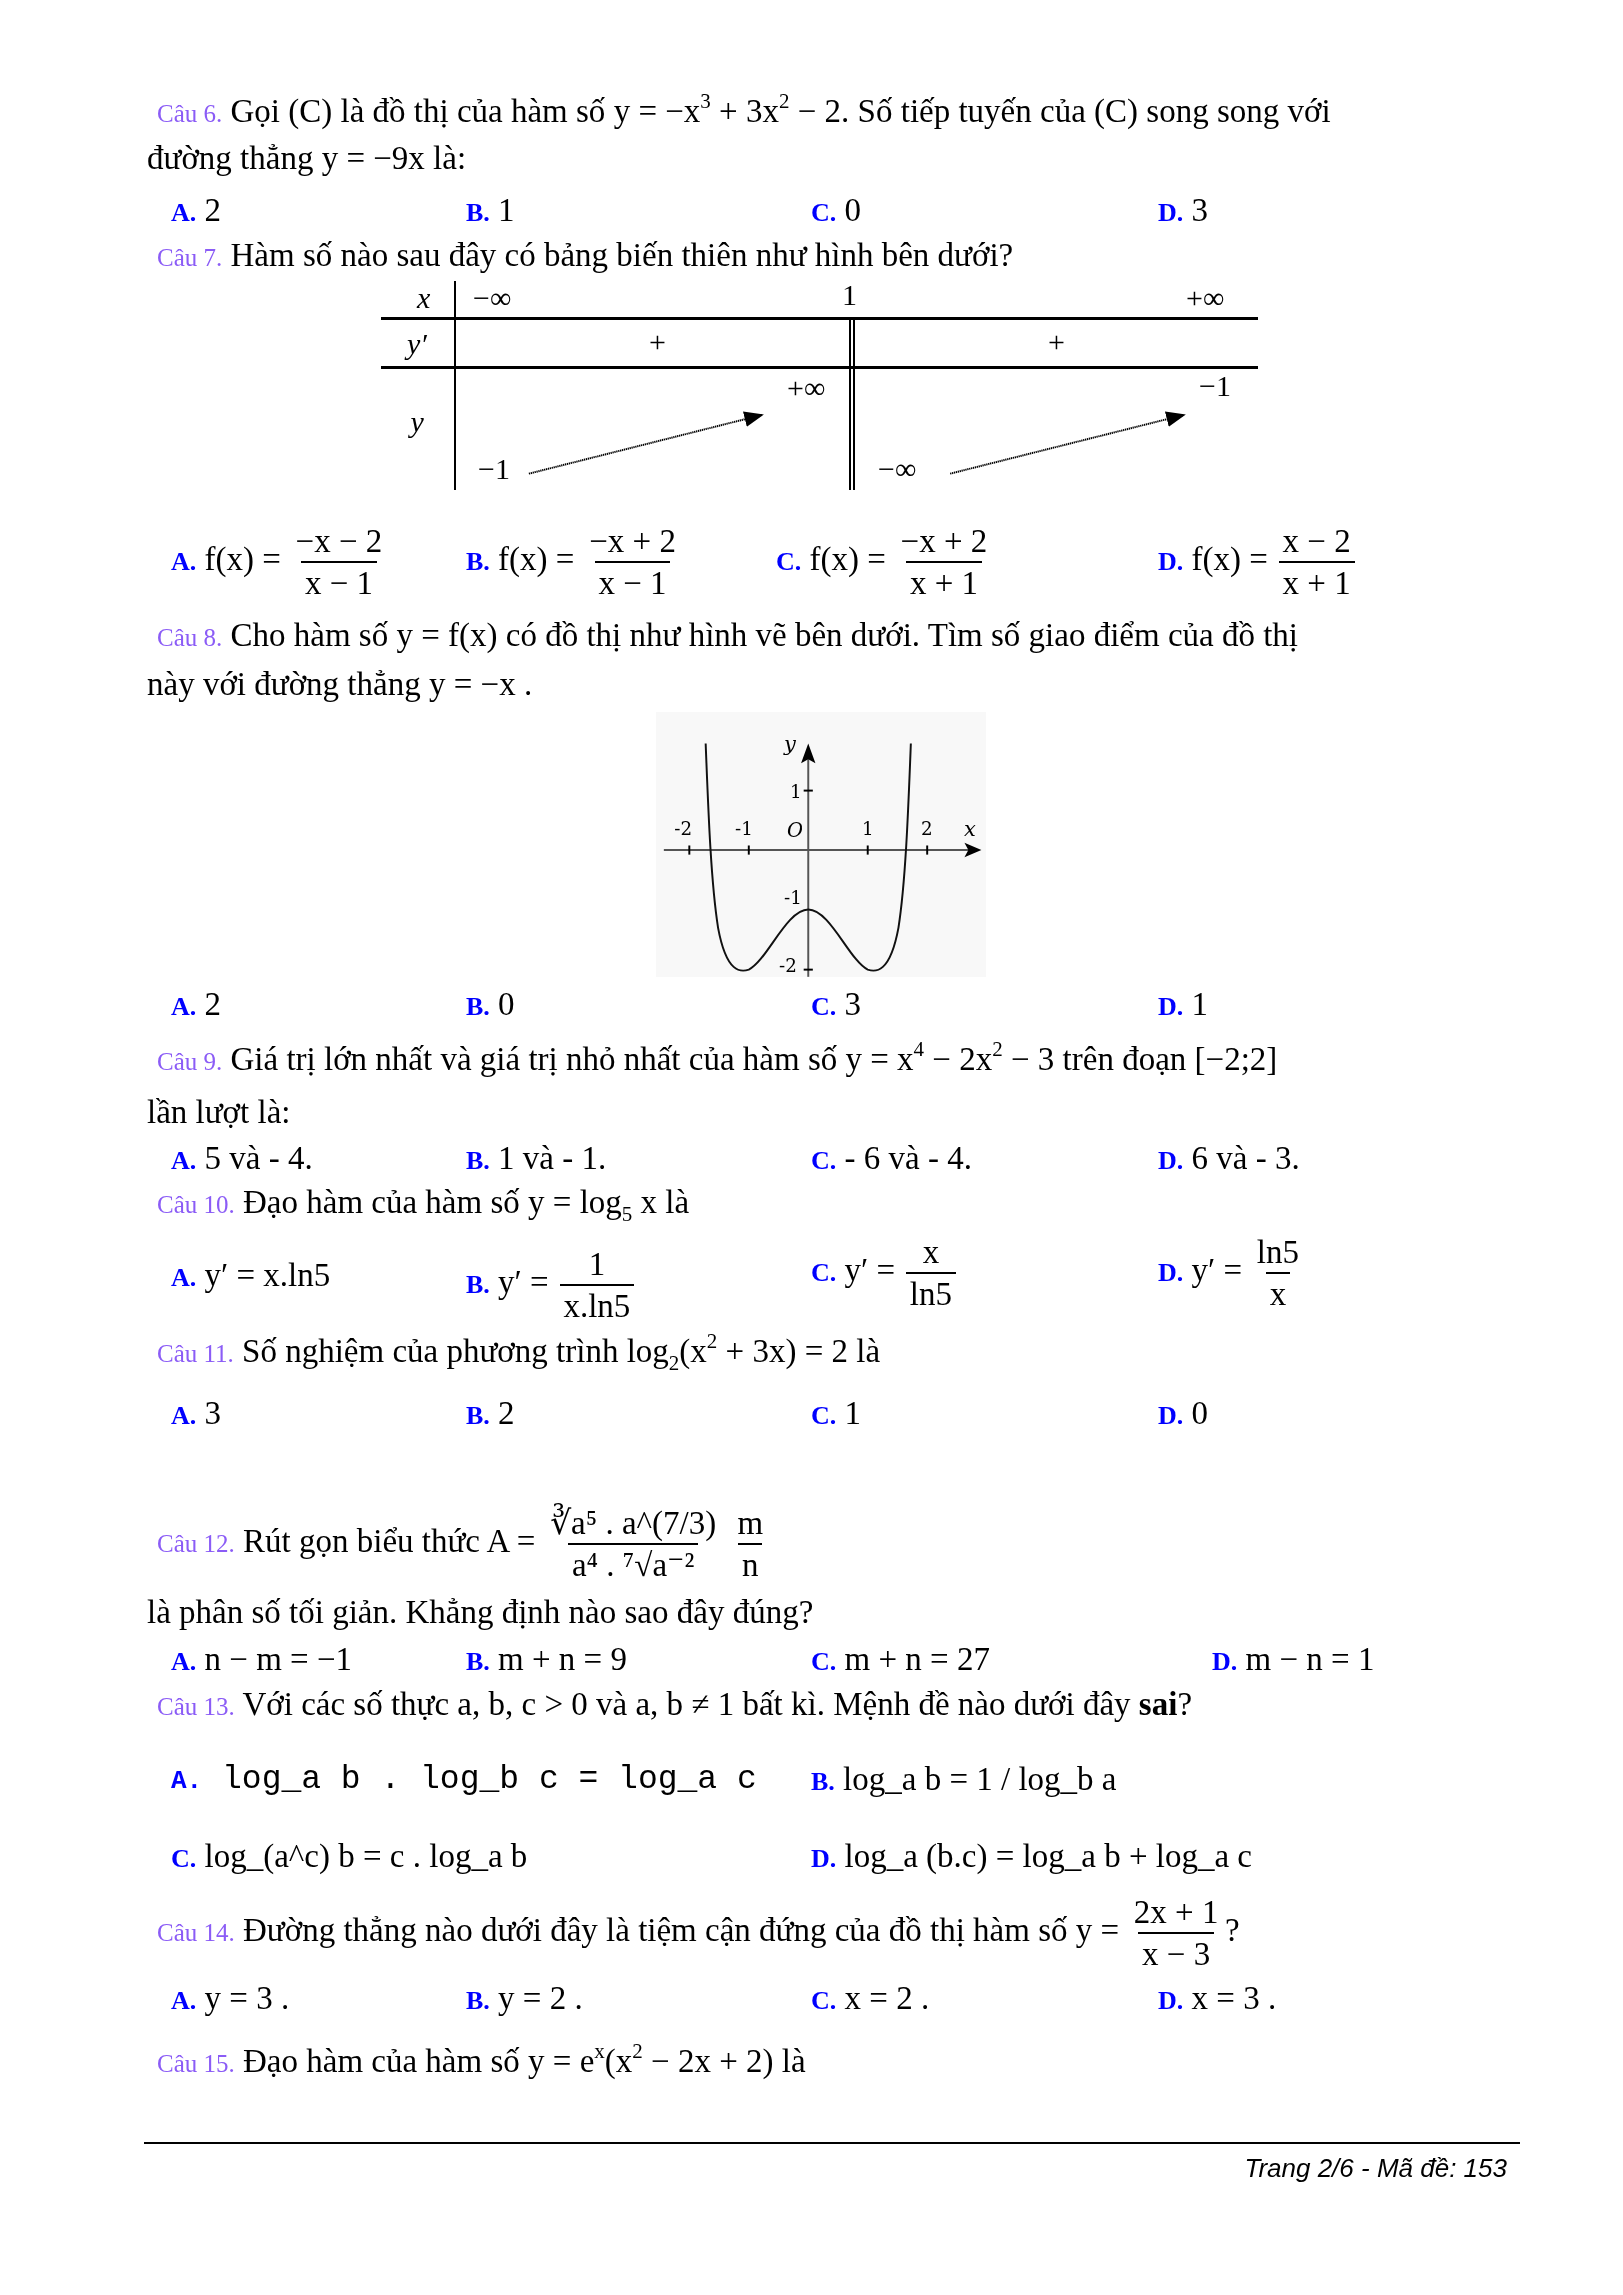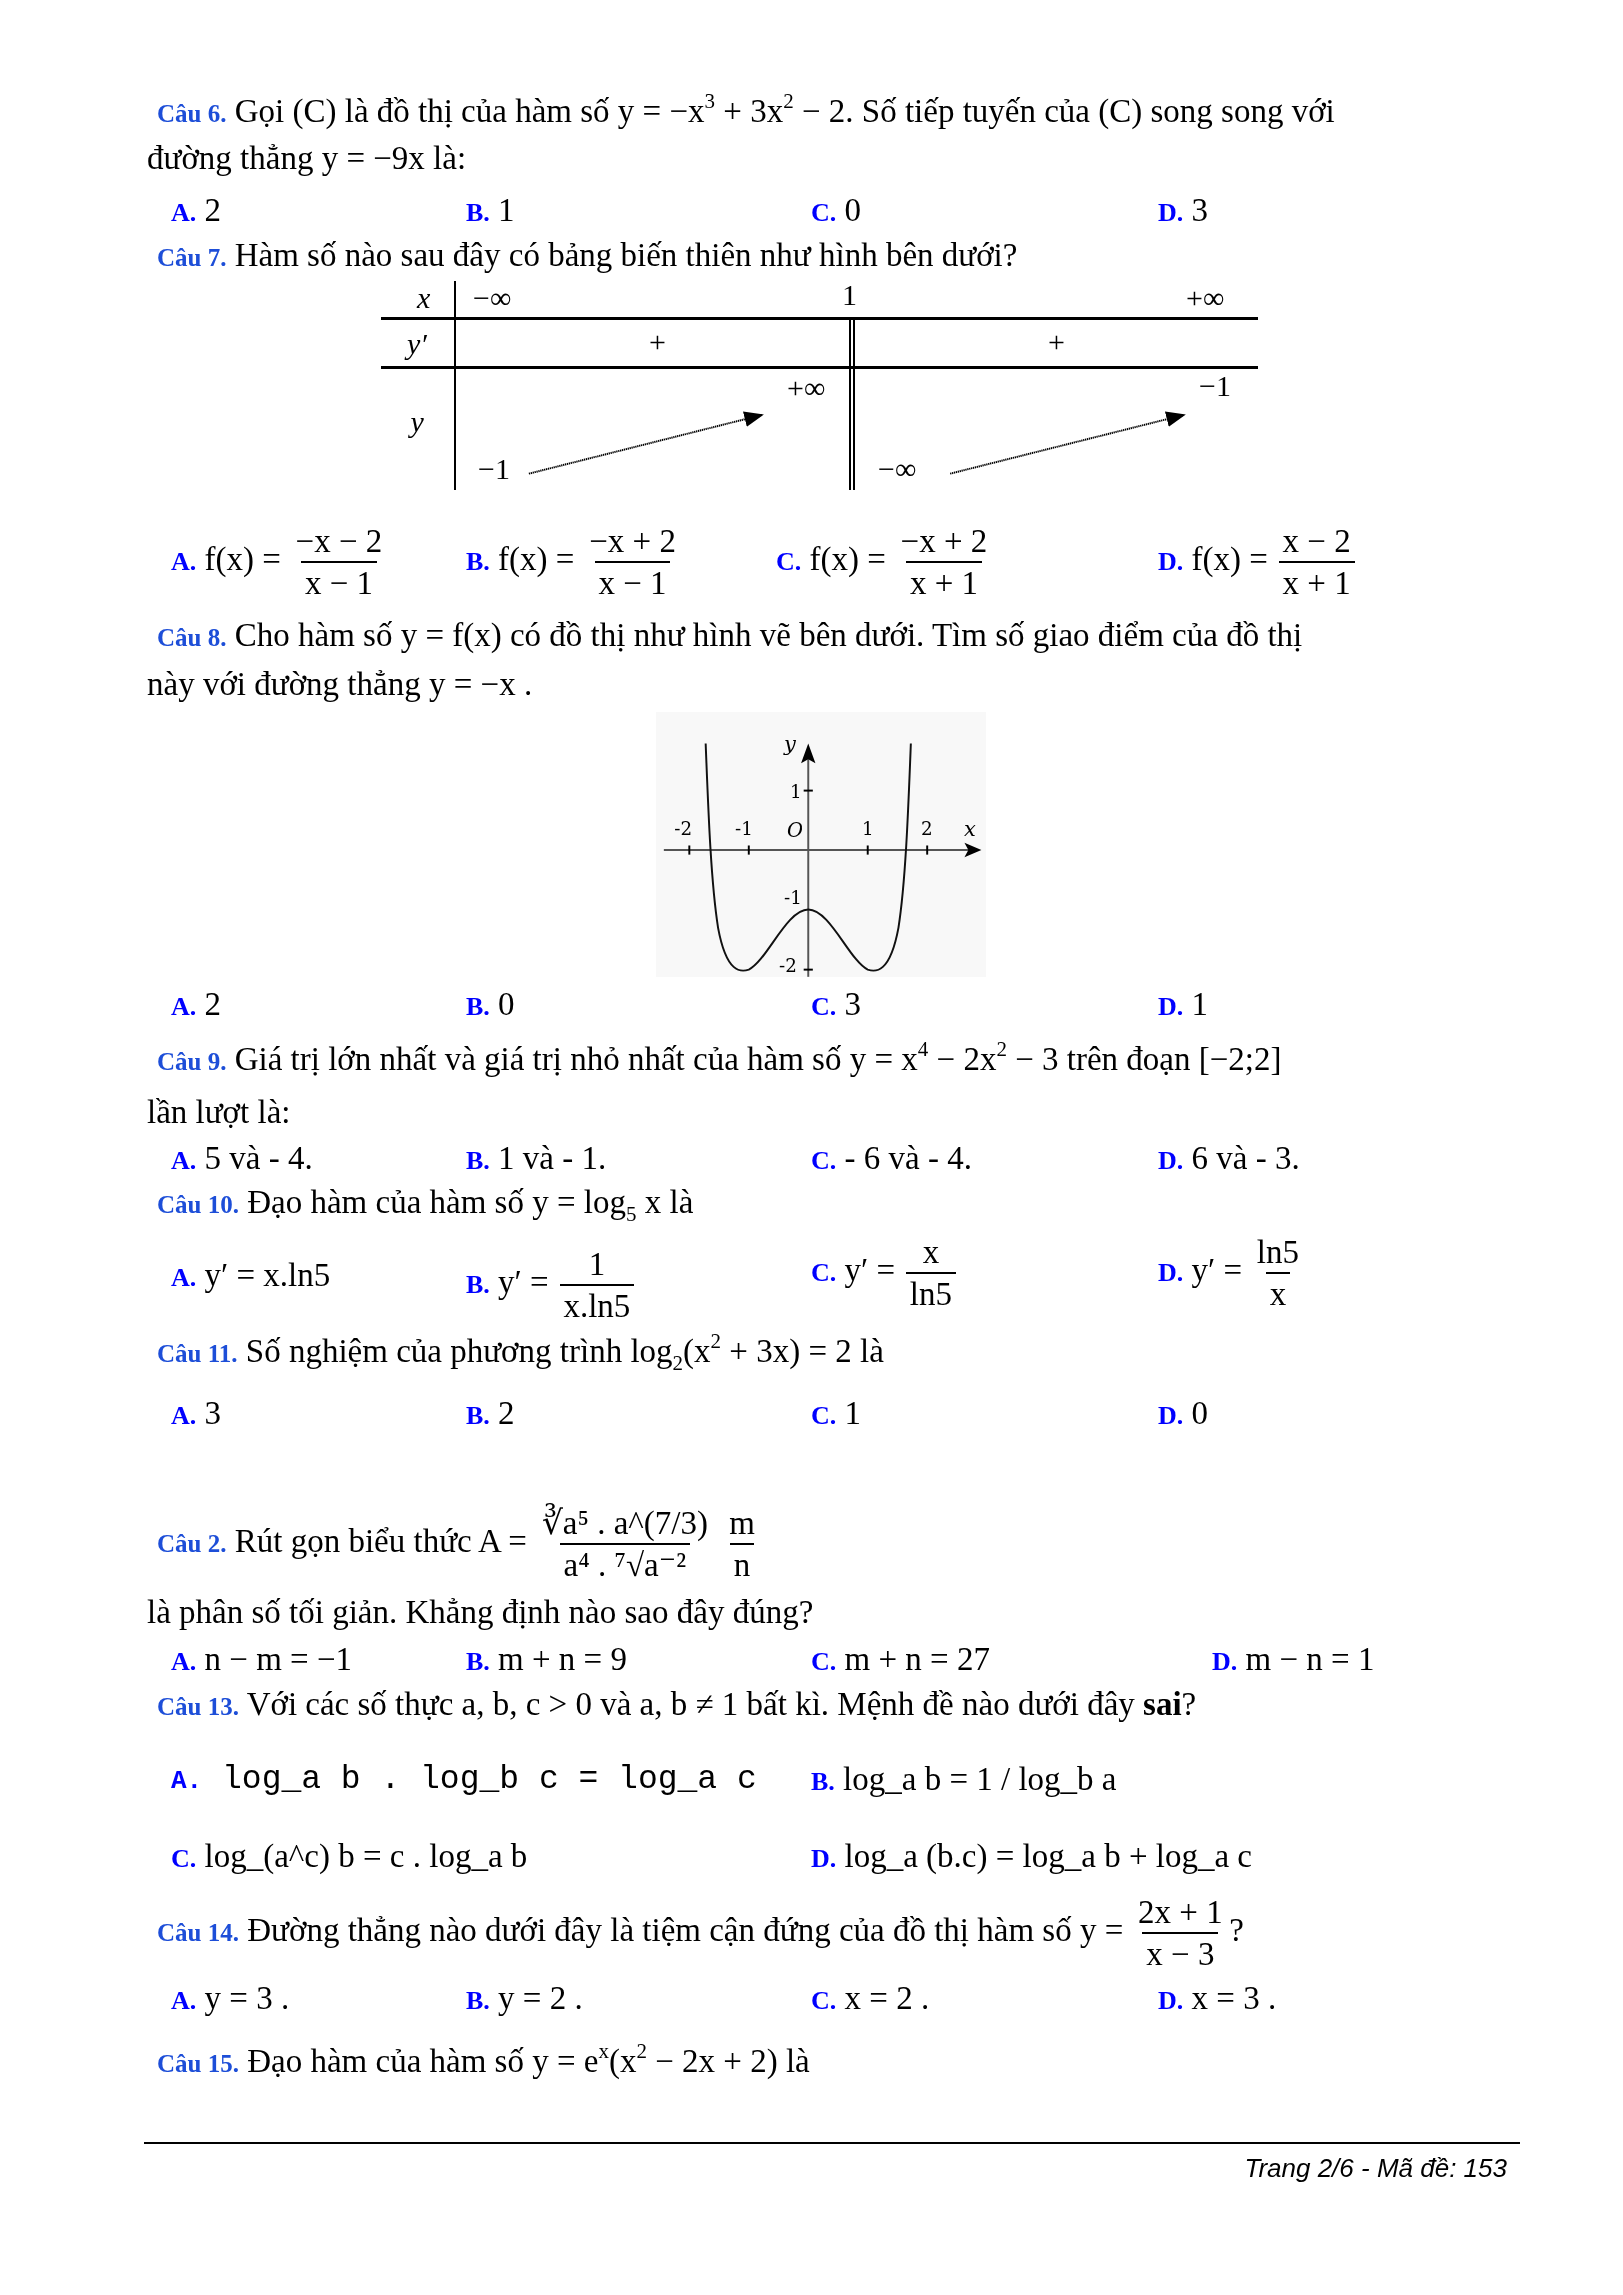--- a/index.html
+++ b/index.html
@@ -1,20 +1,20 @@
 <!DOCTYPE html>
 <html style="font-size:10.5px"><head>
 <meta charset="utf-8">
 <style>
   html, body { margin: 0; padding: 0; background: #ffffff; }
   body { width: 1623px; height: 2295px; position: relative; overflow: hidden;
          font-family: "Liberation Serif", "DejaVu Serif", serif; color: #000; }
   .abs { position: absolute; white-space: nowrap; }
   .line { font-size: 33px; line-height: 39px; }
-  .q-label { color: #1d4ed8; font-weight: bold; font-size: 25px; }
+  .q-label { color: #8b5cf6; font-weight: normal; font-size: 25px; }
   .opt-label { color: #0000ff; font-weight: bold; font-size: 26px; }
   .math { font-family: "Liberation Serif", serif; }
   .frac { display: inline-flex; flex-direction: column; align-items: center; vertical-align: middle; margin: 0 2.6px; }
   .frac .num { padding: 0 3.9px 1.3px; line-height: 37px; }
   .frac .den { border-top: 2px solid #000; padding: 1.3px 3.9px 0; line-height: 37px; }
   sup { font-size: 21px; vertical-align: 14.4px; line-height: 0; }
   sub { font-size: 21px; vertical-align: -7.9px; line-height: 0; }
   
   .vt { position: absolute; left: 381px; top: 281px; width: 877px; height: 209px; font-size: 30px; }
   .vt .hline { position: absolute; background: #000; height: 2.6px; }
@@ -194,21 +194,21 @@
   <span class="q-label">Câu 11.</span>
   <span>Số nghiệm của phương trình  log</span><sub>2</sub><span>(x</span><sup>2</sup><span> + 3x) = 2  là</span>
 </div>
 
 <div class="abs line" style="left:171px; top:1394px;"><span class="opt-label">A.</span> <span>3</span></div>
 <div class="abs line" style="left:466px; top:1394px;"><span class="opt-label">B.</span> <span>2</span></div>
 <div class="abs line" style="left:811px; top:1394px;"><span class="opt-label">C.</span> <span>1</span></div>
 <div class="abs line" style="left:1158px; top:1394px;"><span class="opt-label">D.</span> <span>0</span></div>
 
 <div class="abs line" style="left:157px; top:1505px;">
-  <span class="q-label">Câu 2.</span>
+  <span class="q-label">Câu 12.</span>
   <span>Rút gọn biểu thức  A =</span>
   <span class="frac">
       <span class="num">∛a⁵ . a^(7/3)</span>
       <span class="den">a⁴ . ⁷√a⁻²</span>
     </span>
   <span class="frac">
       <span class="num">m</span>
       <span class="den">n</span>
     </span>
 </div>

